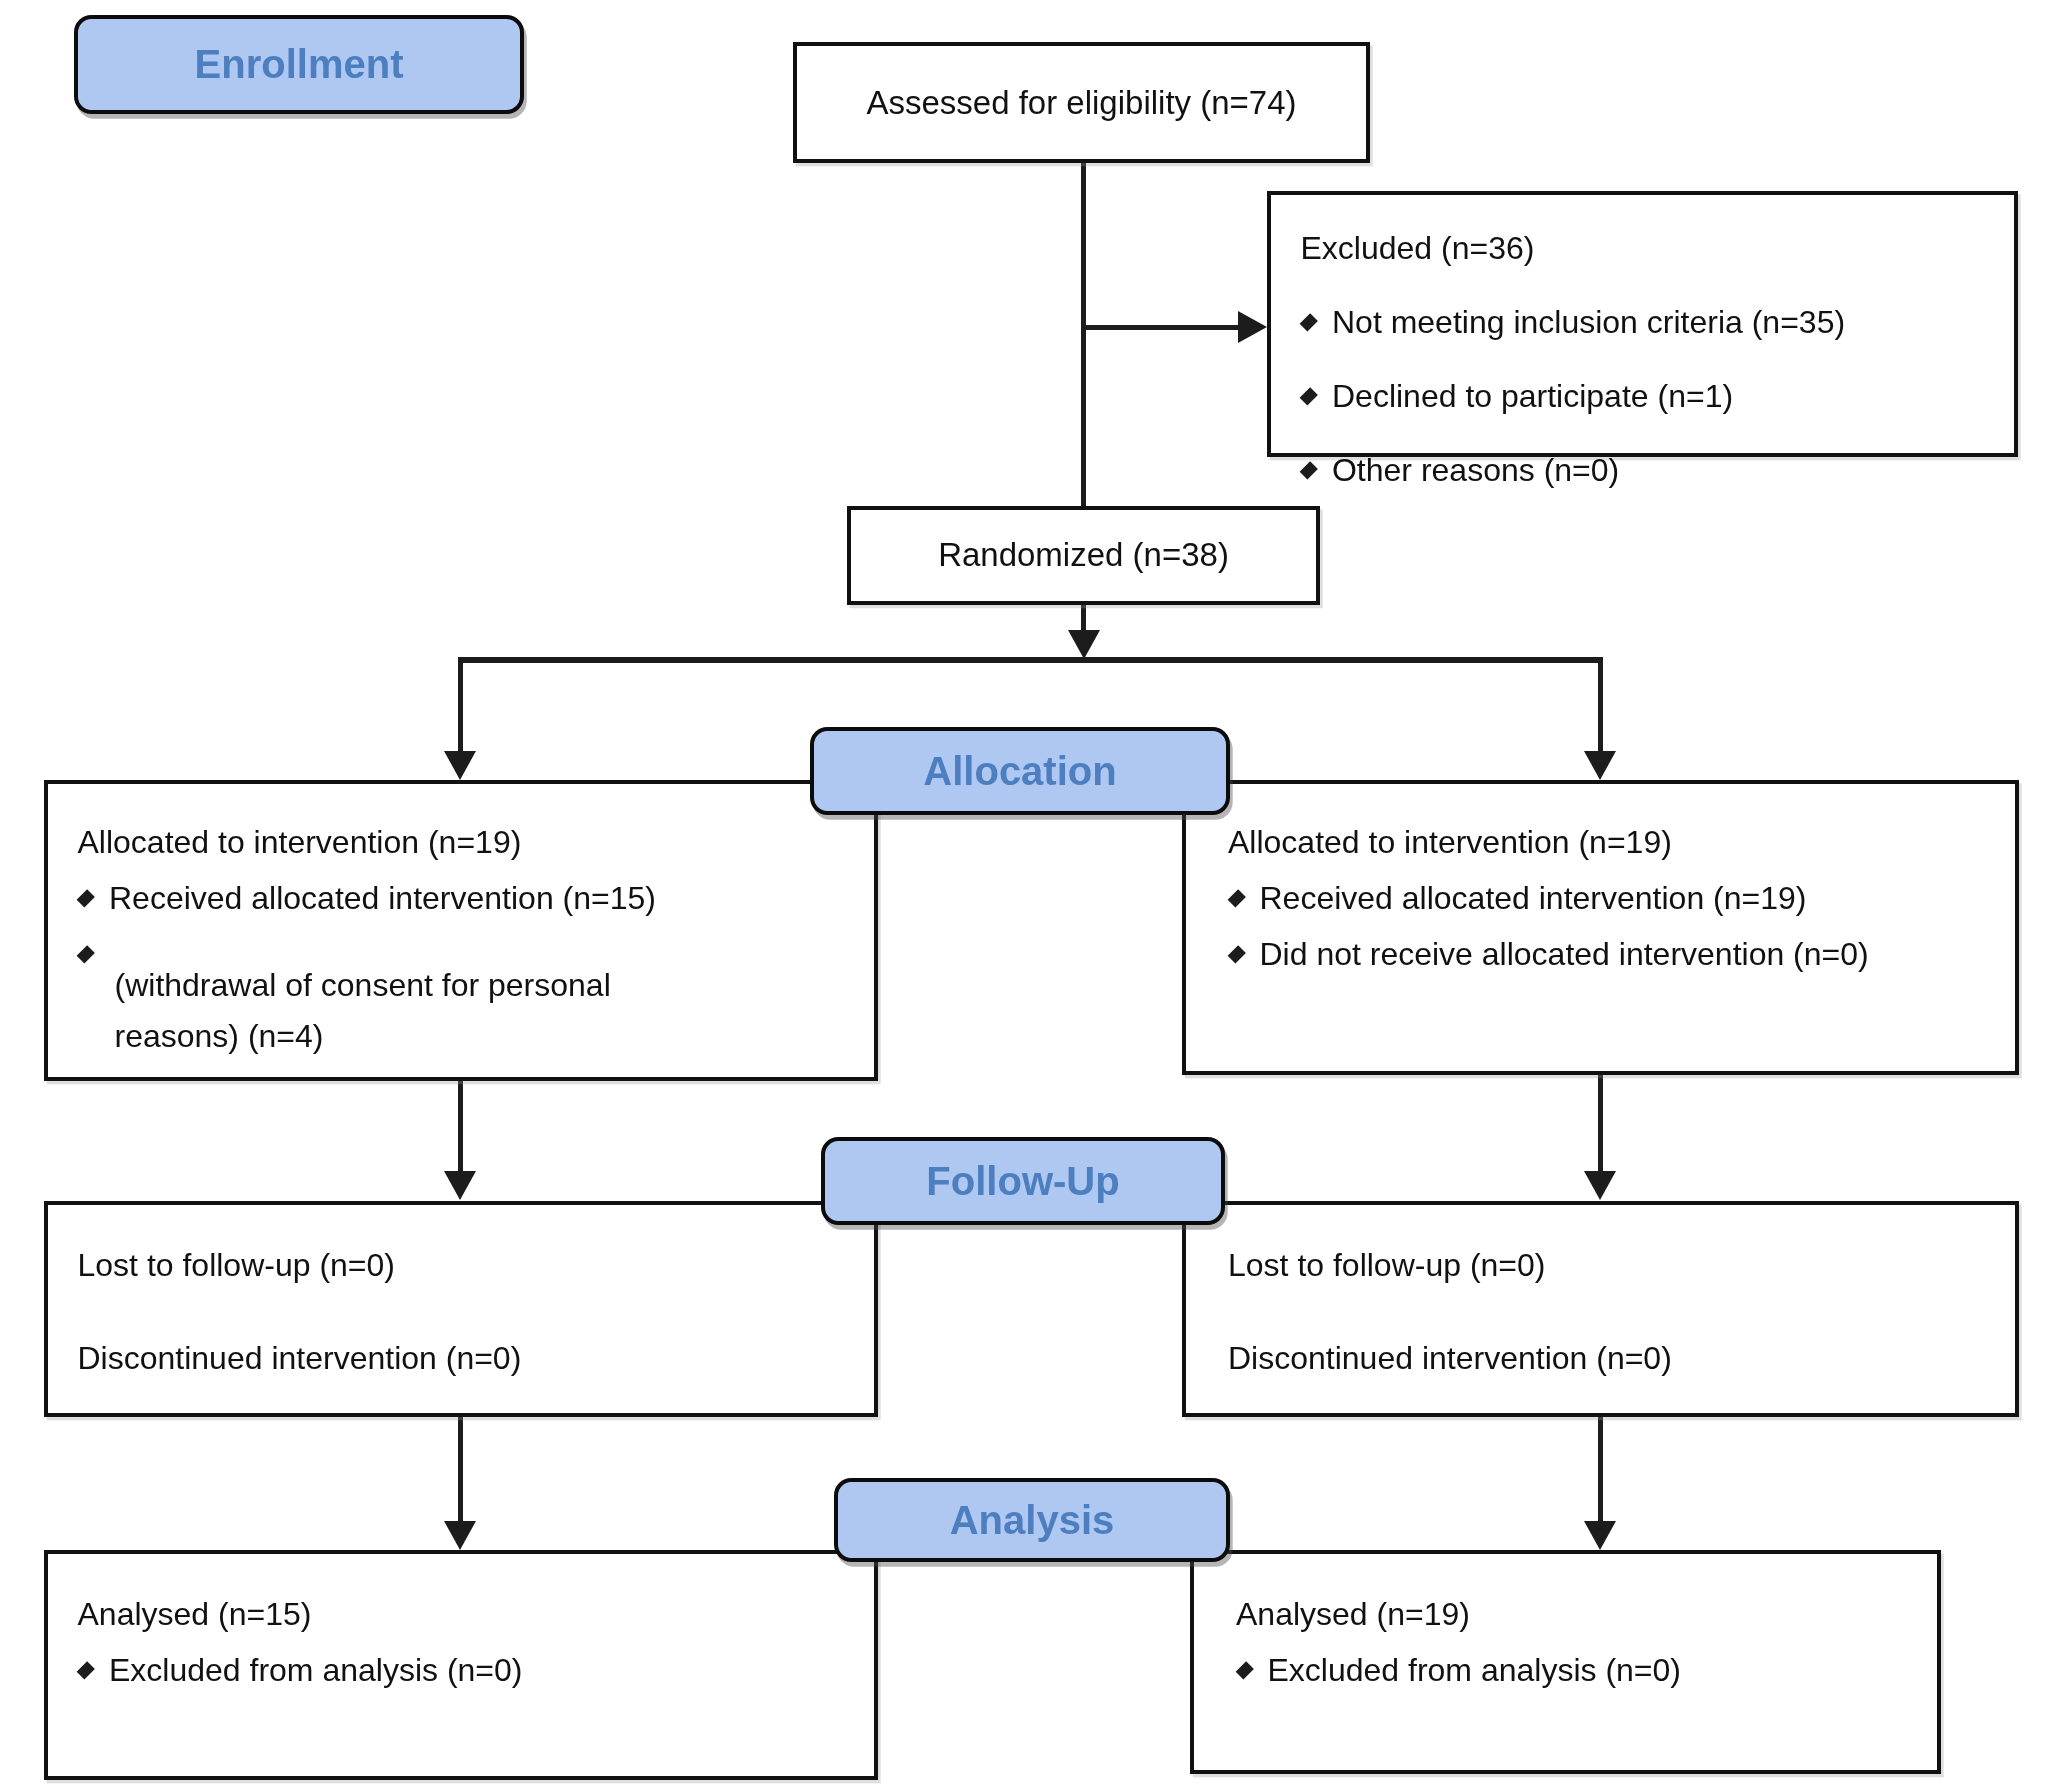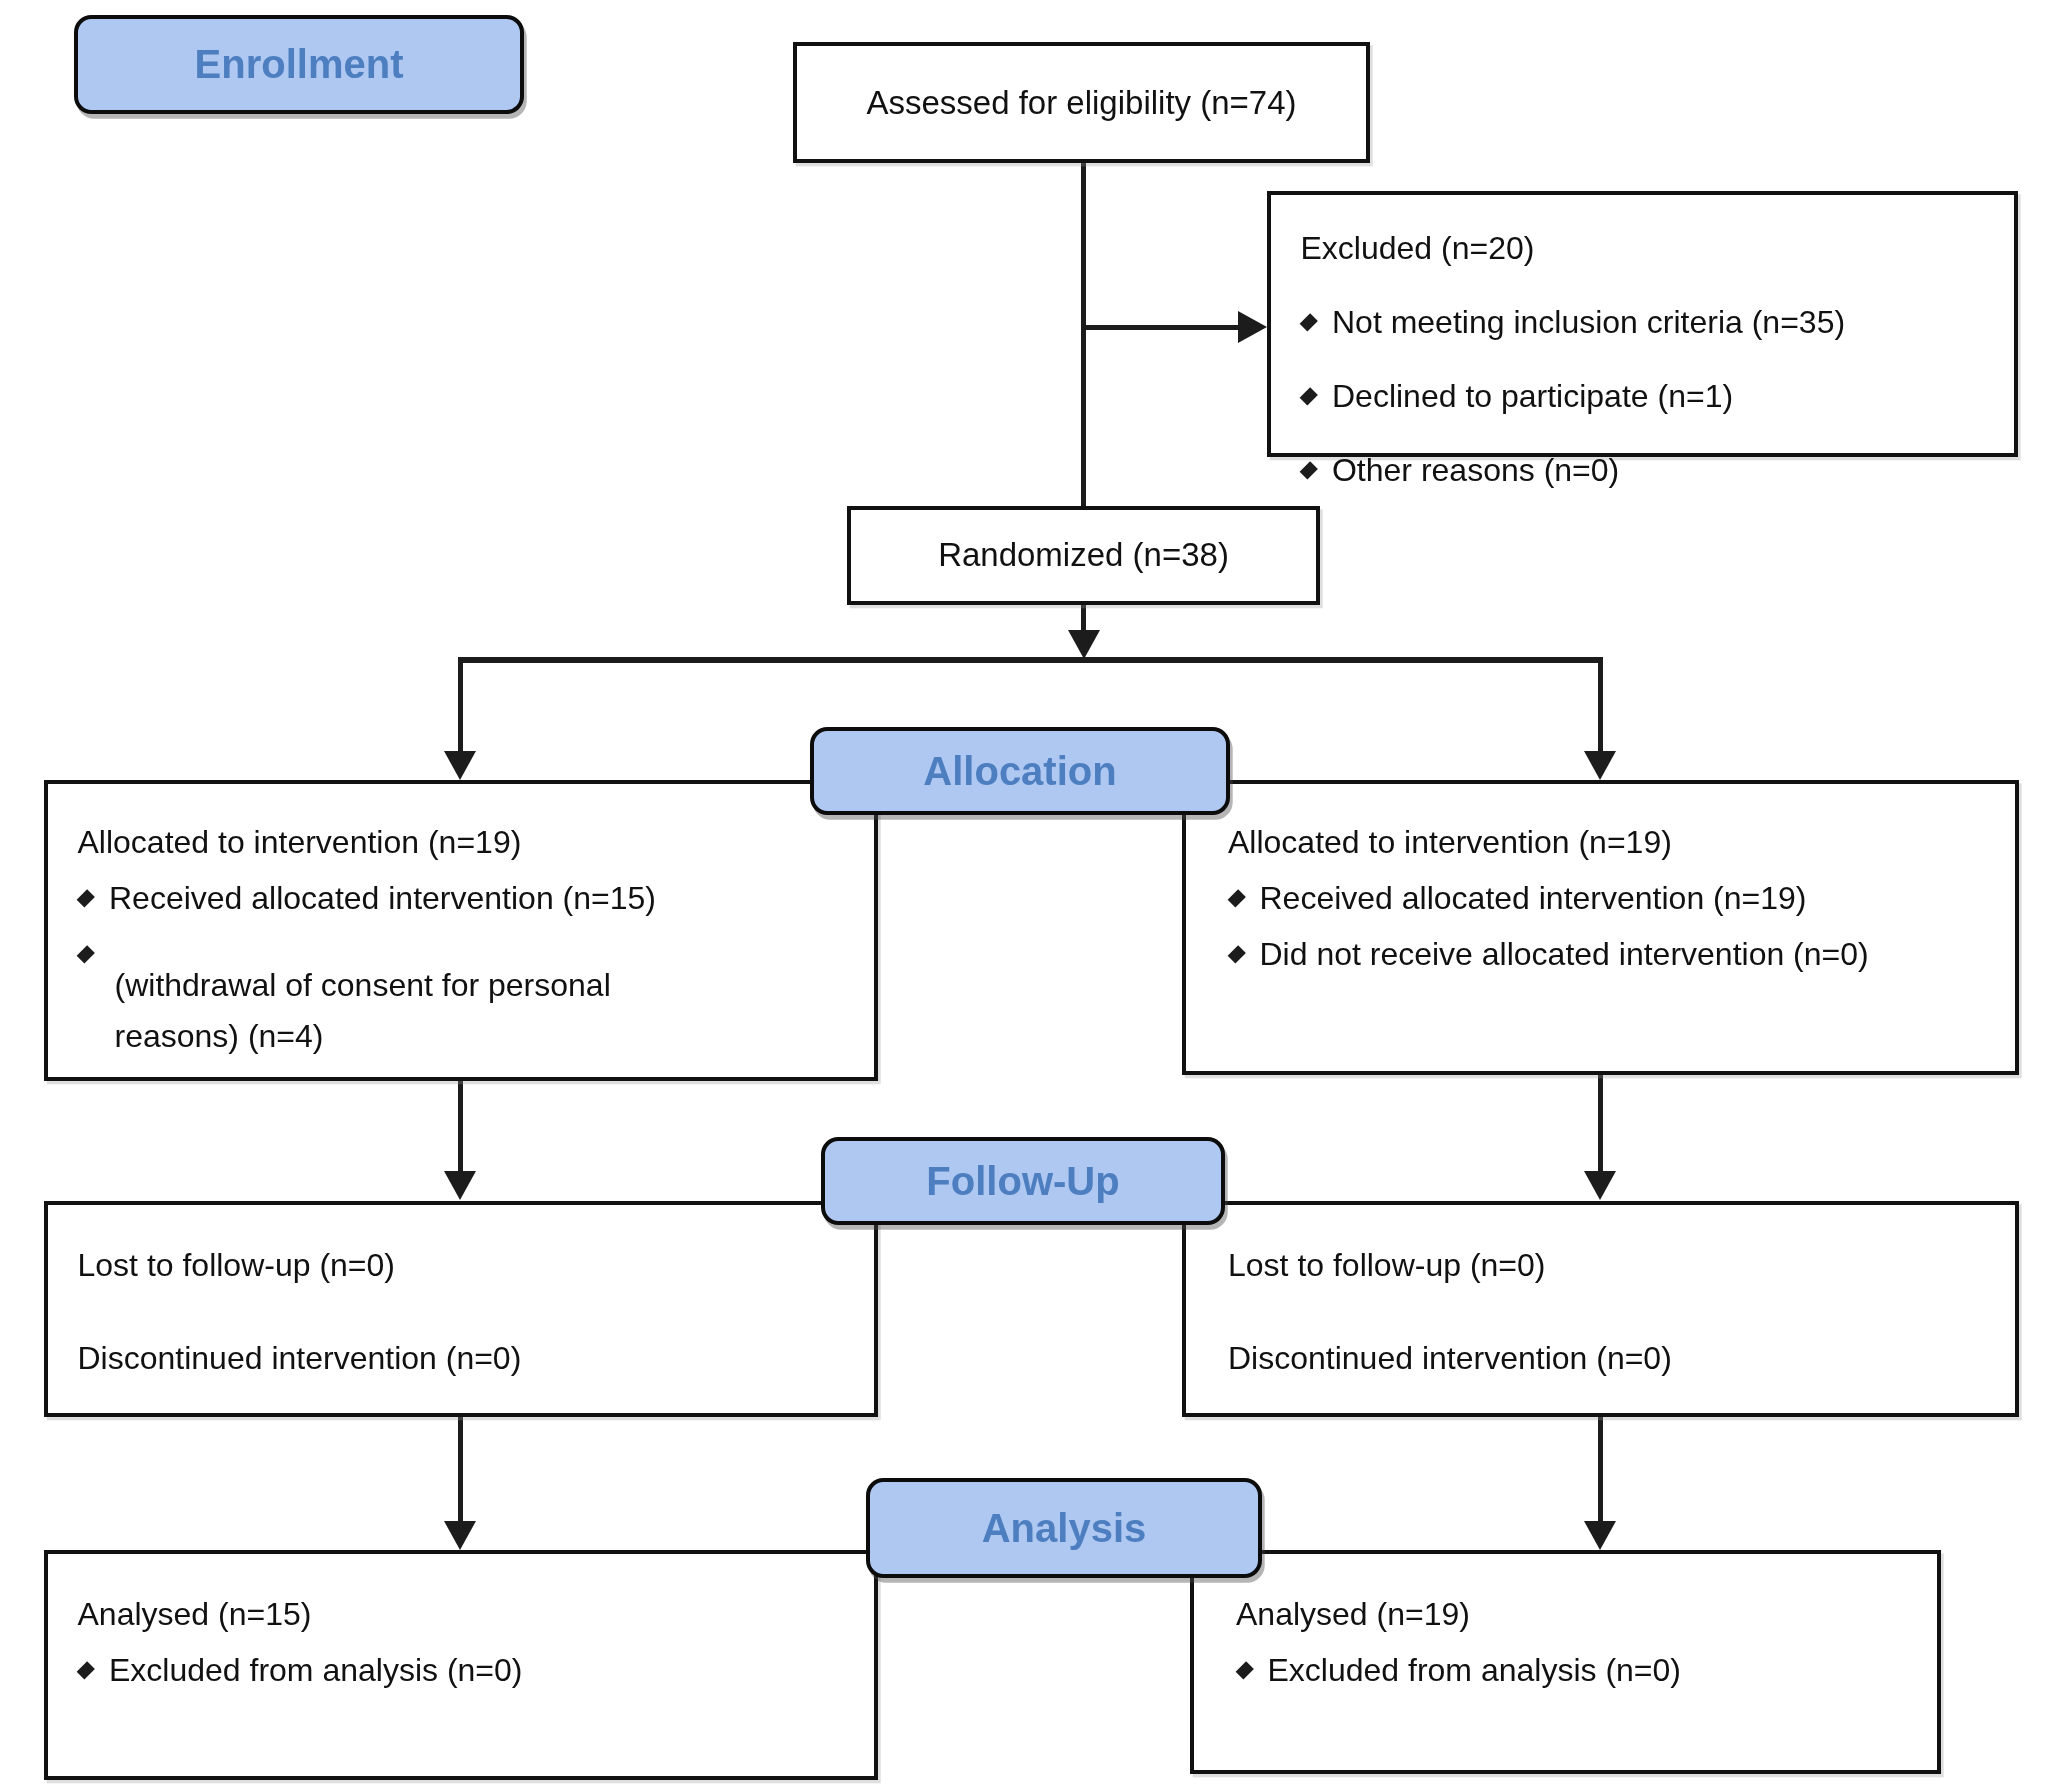--- a/index.html
+++ b/index.html
@@ -31,21 +31,21 @@
     justify-content: center;
     font-weight: bold;
     font-size: 40px;
     color: var(--badge-text);
     z-index: 5;
     box-shadow: 2.7px 4.7px 0 rgba(70,70,70,0.40);
   }
   #badge-enrollment { left: 74px; top: 14.7px;   width: 450px; height: 99px; }
   #badge-allocation { left: 810px; top: 727px; width: 420px; height: 88px; }
   #badge-followup   { left: 821px; top: 1137px; width: 404px; height: 88px; }
-  #badge-analysis   { left: 834px; top: 1478px; width: 396px; height: 100px; margin-left: 32px; }
+  #badge-analysis   { left: 834px; top: 1478px; width: 396px; height: 84px; }
 
   
   .box {
     position: absolute;
     box-sizing: border-box;
     background: #ffffff;
     border: 4px solid var(--box-border);
     font-size: 32px;
     line-height: 51px;
     z-index: 2;
@@ -149,21 +149,21 @@
   </div>
   <div class="badge" id="badge-analysis">
     <span>Analysis</span>
   </div>
 
   <div class="box center" id="box-assessed">
     <span>Assessed for eligibility (n=74)</span>
   </div>
 
   <div class="box" id="box-excluded">
-    <div class="row">Excluded (n=20)</div>
+    <div class="row">Excluded (n=36)</div>
     <div class="bullet excluded-bullet">
       <span class="diamond"></span>
       <span>Not meeting inclusion criteria (n=35)</span>
     </div>
     <div class="bullet excluded-bullet">
       <span class="diamond"></span>
       <span>Declined to participate (n=1)</span>
     </div>
     <div class="bullet excluded-bullet">
       <span class="diamond"></span>

